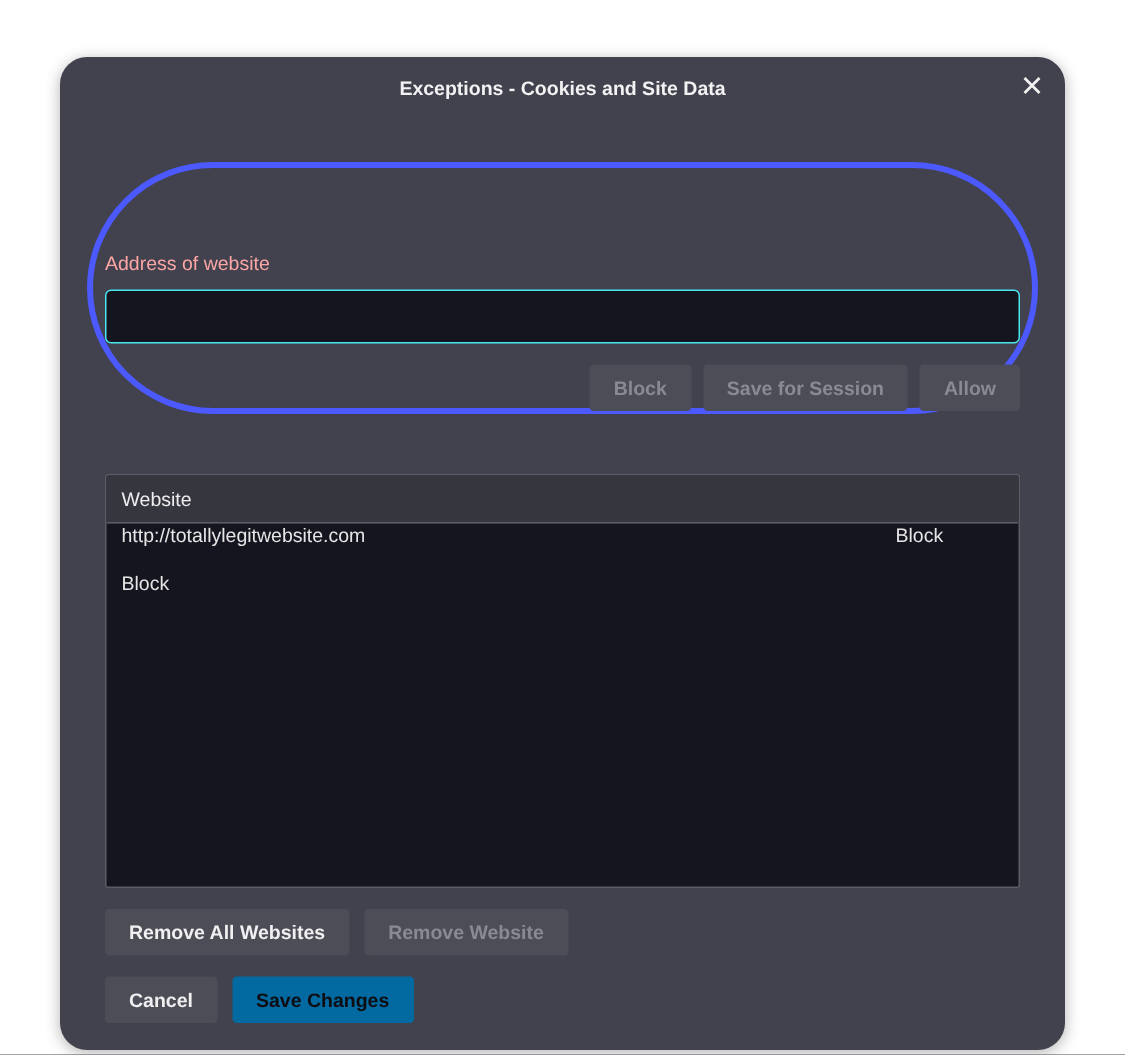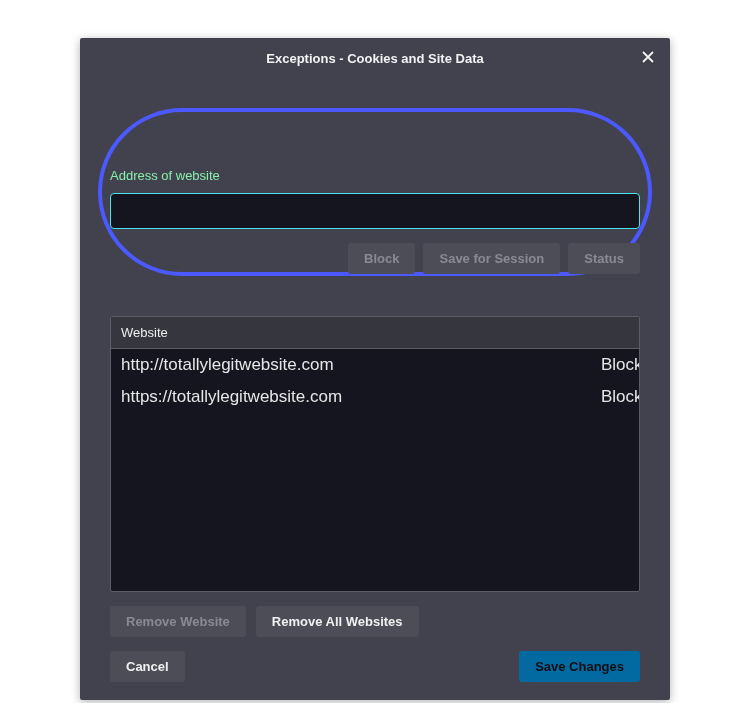--- a/index.html
+++ b/index.html
@@ -9,23 +9,23 @@
       background: #ffffff;
       font-family: -apple-system, BlinkMacSystemFont, "Segoe UI", sans-serif;
       font-size: 13px;
       color: #e6e6e6;
       display: flex;
       align-items: flex-start;
       justify-content: center;
       padding-top: 38px;
     }
     .dialog {
-      width: 590px;
+      width: 670px;
       background: #42424e;
-      border-radius: 2px;
+      border-radius: 18px;
       overflow: visible;
       position: relative;
       box-shadow: 0 2px 10px rgba(0,0,0,0.3);
     }
     .title-bar {
       height: 40px;
       display: flex;
       align-items: center;
       justify-content: center;
       position: relative;
@@ -59,21 +59,21 @@
       border-radius: 100px;
       pointer-events: none;
     }
     
     .input-section {
       padding: 90px 30px 22px 30px;
       position: relative;
     }
     .field-label {
       font-size: 13px;
-      color: #86efac;
+      color: #fca5a5;
       margin-bottom: 10px;
       display: block;
     }
     .addr-input {
       width: 100%;
       height: 36px;
       background: #14151e;
       border: 1px solid #49e5ef;
       border-radius: 4px;
       outline: none;
@@ -135,37 +135,37 @@
       position: absolute;
       right: 10px;
       top: 50%;
       transform: translateY(-50%);
     }
     .sort-caret svg { width: 10px; height: 6px; fill: #eee; }
 
     .tr {
       display: flex;
       height: 32px;
-      align-items: center;
       color: #e6e6e6;
-      font-size: 17px;
+      font-size: 13px;
+      gap: 36px;
     }
     .td { padding: 0 10px; }
     .td.website { flex: 0 0 480px; }
     .td.status { flex: 1; }
 
     .remove-row {
       padding: 14px 30px 0 30px;
       display: flex;
       gap: 10px;
     }
 
     .footer-row {
       display: flex;
-      justify-content: space-between;
+      justify-content: flex-start;
       gap: 10px;
       padding: 14px 30px 18px 30px;
     }
     .btn.primary {
       background: #0369a1;
       color: #0d0d12;
     }
   </style>
 </head>
 <body>
@@ -184,47 +184,46 @@
   </div>
 
   <div class="highlight-ring"></div>
 
   <div class="input-section">
     <label class="field-label">Address of website</label>
     <input class="addr-input" type="text" placeholder="" style="">
     <div class="action-row">
       <button class="btn disabled">Block</button>
       <button class="btn disabled">Save for Session</button>
-      <button class="btn disabled">Status</button>
+      <button class="btn disabled">Allow</button>
     </div>
   </div>
 
   <div class="table-section">
     <div class="table-wrapper">
       <div class="thead">
         <div class="th website">
           <span>Website</span>
         </div>
       </div>
       <div class="tbody">
         <div class="tr">
           <div class="td website">http://totallylegitwebsite.com</div>
           <div class="td status">Block</div>
         </div>
         <div class="tr">
-          <div class="td website">https://totallylegitwebsite.com</div>
           <div class="td status">Block</div>
         </div>
       </div>
     </div>
   </div>
 
   <div class="remove-row">
+    <button class="btn">Remove All Websites</button>
     <button class="btn disabled">Remove Website</button>
-    <button class="btn">Remove All Websites</button>
   </div>
 
   <div class="footer-row">
     <button class="btn">Cancel</button>
     <button class="btn primary">Save Changes</button>
   </div>
 
 </div>
 
 </body></html>

